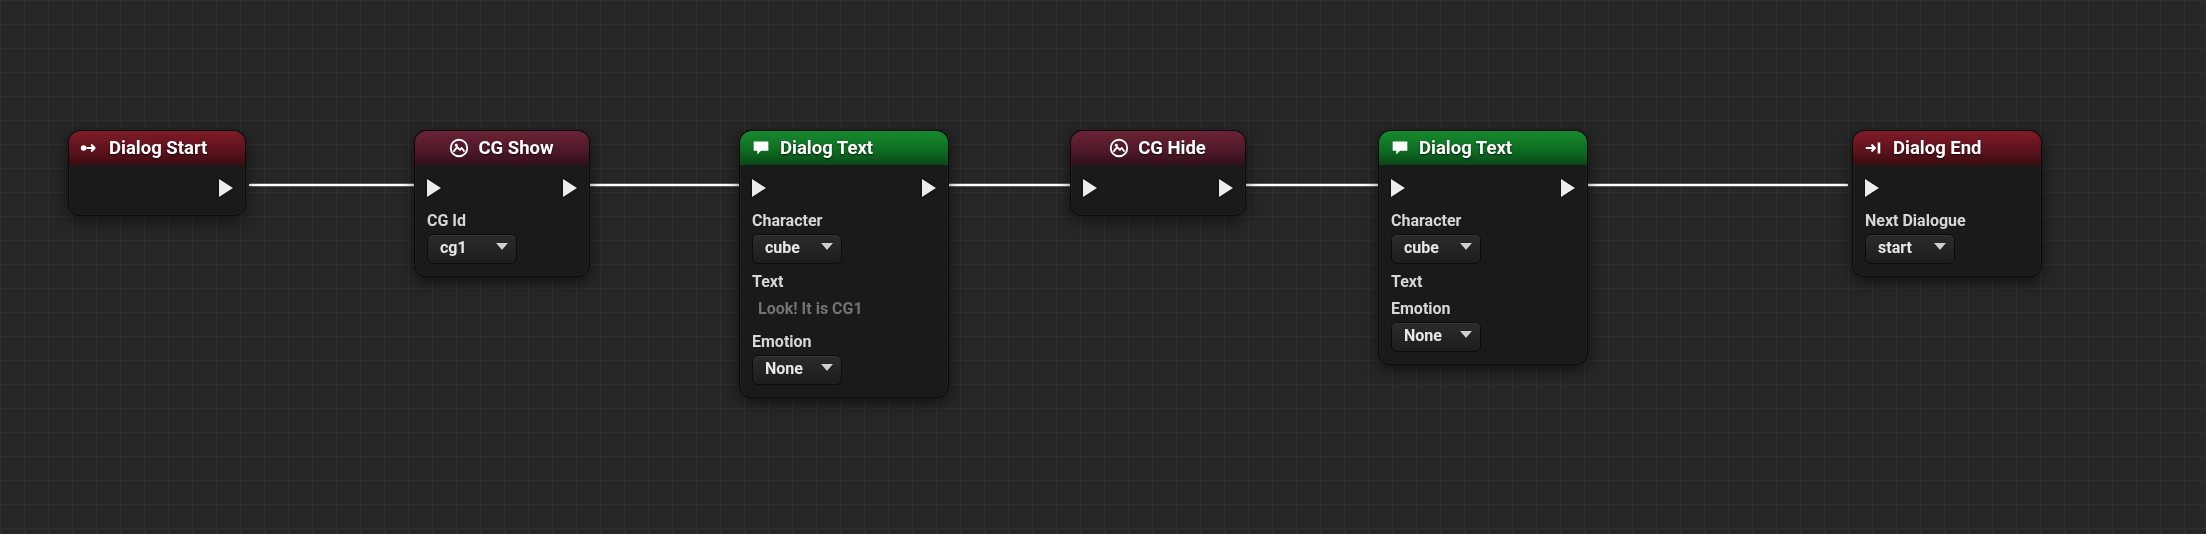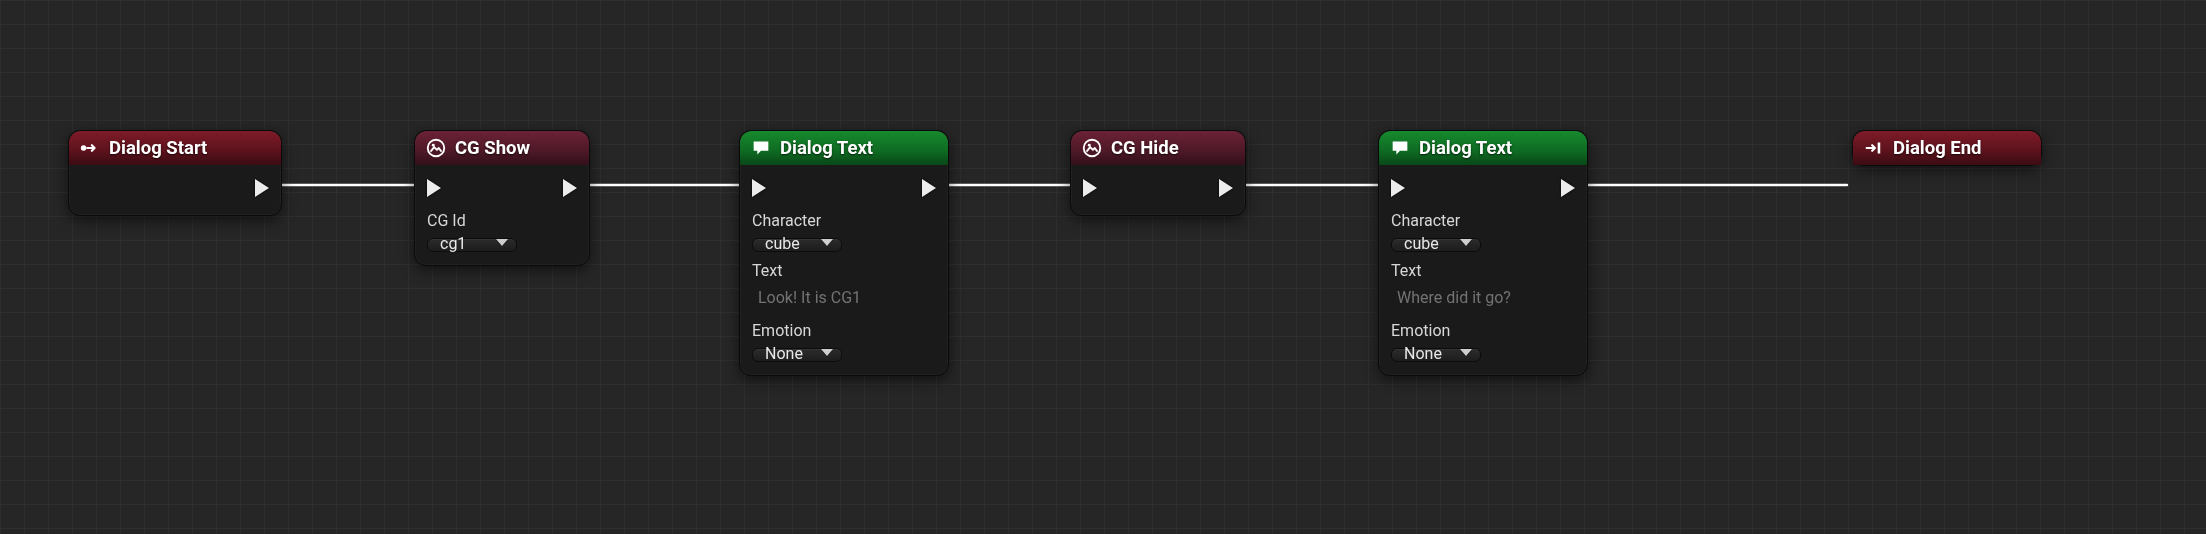--- a/index.html
+++ b/index.html
@@ -34,37 +34,37 @@
     min-width: 140px;
   }
   .node-header {
     display: flex; align-items: center; gap: 8px;
     padding: 6px 12px 6px 10px;
     border-top-left-radius: 12px; border-top-right-radius: 12px;
     font-weight: 700; font-size: 18.5px; color: #fff;
     text-shadow: 0 1px 2px rgba(0,0,0,.7);
   }
   .hdr-red    { background: linear-gradient(180deg,#7f1b28 0%,#5b121c 60%,#3a0c12 100%); }
-  .hdr-maroon { background: linear-gradient(180deg,#6b2236 0%,#4d1827 60%,#32101a 100%); }
+  .hdr-maroon { background: linear-gradient(180deg,#6b2236 0%,#4d1827 60%,#32101a 100%); justify-content: center; }
   .hdr-green  { background: linear-gradient(180deg,#178a2e 0%,#0e6a22 60%,#094717 100%); text-align: center; }
 
-  .node-body { padding: 8px 12px 12px 12px; }
+  .node-body { padding: 8px 12px 12px 12px; font-weight: bold; }
   .port-row { display:flex; justify-content:space-between; align-items:center; height:30px; }
   .exec-pin {
     width: 0; height: 0;
     border-top: 9px solid transparent;
     border-bottom: 9px solid transparent;
     border-left: 14px solid #ececec;
     filter: drop-shadow(0 0 1px #000);
   }
   .field-label { font-size: 16px; color: #d7d7d7; margin-top: 8px; margin-bottom: 4px; }
   .field-text  { font-size: 16px; color: #737373; padding: 4px 2px 6px 6px; }
   .dropdown {
     display:inline-flex; align-items:center; justify-content:space-between;
-    min-width: 90px; height: 14px;
+    min-width: 90px; height: 30px;
     padding: 0 8px 3px 12px;
     background: linear-gradient(180deg,#2b2b2b,#1d1d1d);
     border: 1px solid #0c0c0c; border-radius: 6px;
     color: #e8e8e8; font-size: 16px;
     box-shadow: inset 0 1px 0 rgba(255,255,255,.05);
     cursor: pointer;
   }
   .dd-caret {
     width:0;height:0;margin-left:10px;
     border-left:6px solid transparent;border-right:6px solid transparent;
@@ -88,21 +88,21 @@
     <line x1="250" y1="185" x2="416" y2="185"></line>
     <line x1="583" y1="185" x2="742" y2="185"></line>
     <line x1="940" y1="185" x2="1073" y2="185"></line>
     <line x1="1239" y1="185" x2="1381" y2="185"></line>
     <line x1="1580" y1="185" x2="1847" y2="185"></line>
   </g>
 </svg>
 
 <div class="canvas">
 
-  <div class="node" style="left:68px; top:130px; width:214px;">
+  <div class="node" style="left:68px; top:130px; width:178px;">
     <div class="node-header hdr-red">
       <span class="hdr-icon">
         <svg viewBox="0 0 24 24">
             <circle cx="5" cy="12" r="3" fill="#fff"></circle>
             <path d="M9 12h8m0 0l-3-3m3 3l-3 3" stroke="#fff" stroke-width="2.4" fill="none" stroke-linecap="round" stroke-linejoin="round"></path>
           </svg>
       </span>
       <span>Dialog Start</span>
     </div>
     <div class="node-body">
@@ -198,34 +198,44 @@
       <div class="port-row">
         <span class="exec-pin"></span>
         <span class="exec-pin"></span>
       </div>
       <div class="field-label">Character</div>
       <div class="dropdown">
         <span>cube</span>
         <span class="dd-caret"></span>
       </div>
       <div class="field-label">Text</div>
-      <div class="field-text">Where did it go?</div>
       <div class="field-label">Emotion</div>
       <div class="dropdown">
         <span>None</span>
         <span class="dd-caret"></span>
       </div>
     </div>
   </div>
 
   <div class="node" style="left:1844px; top:130px; width:190px;margin-left:8px;">
     <div class="node-header hdr-red">
       <span class="hdr-icon">
         <svg viewBox="0 0 24 24">
             <path d="M4 12h9m0 0l-3-3m3 3l-3 3" stroke="#fff" stroke-width="2.4" fill="none" stroke-linecap="round" stroke-linejoin="round"></path>
             <rect x="16" y="6" width="2.8" height="12" fill="#fff"></rect>
           </svg>
       </span>
       <span>Dialog End</span>
     </div>
+    <div class="node-body">
+      <div class="port-row">
+        <span class="exec-pin"></span>
+        <span></span>
+      </div>
+      <div class="field-label">Next Dialogue</div>
+      <div class="dropdown">
+        <span>start</span>
+        <span class="dd-caret"></span>
+      </div>
+    </div>
   </div>
 
 </div>
 
 </body></html>

